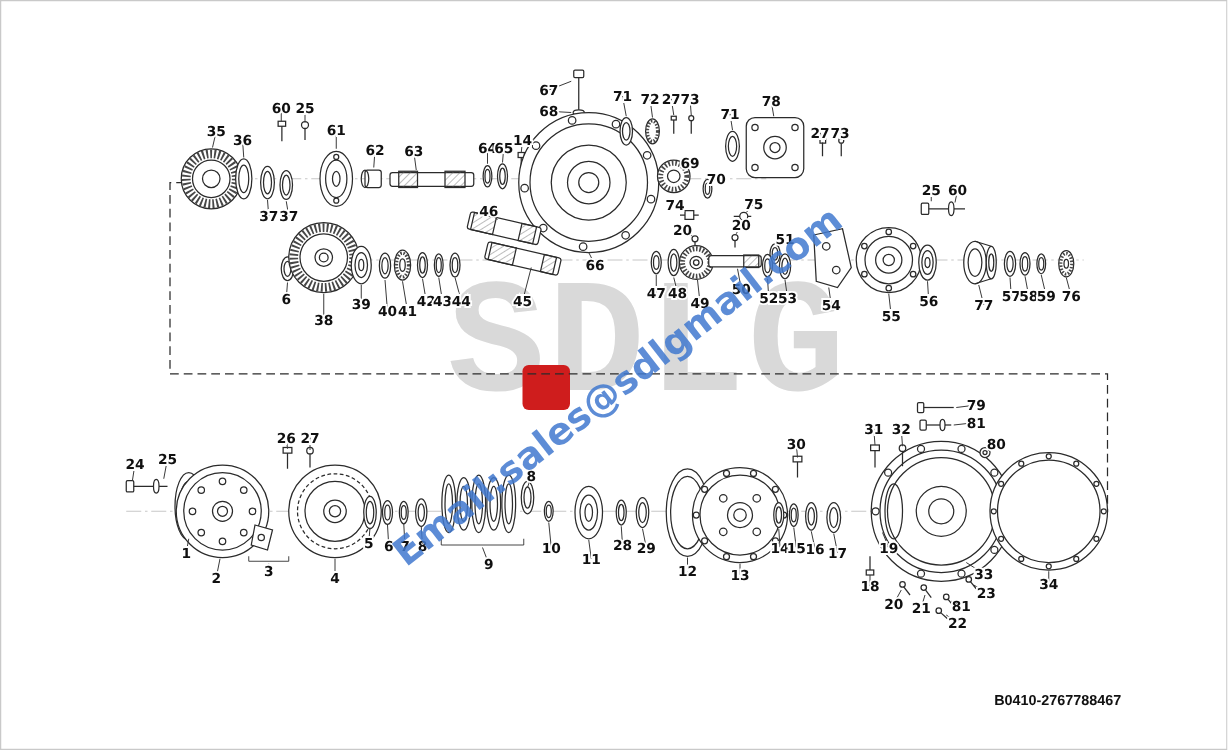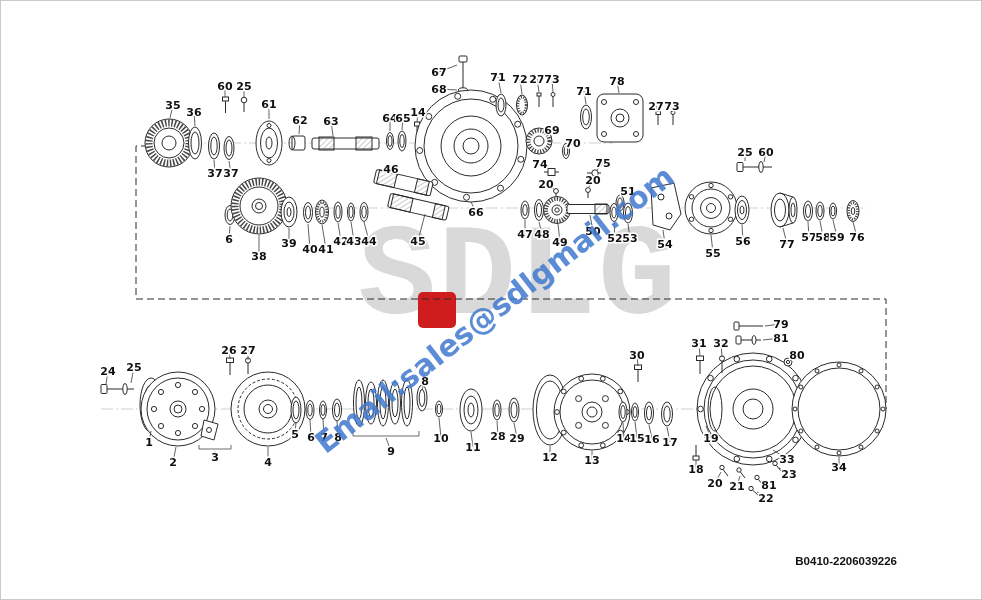--- a/index.html
+++ b/index.html
@@ -673,14 +673,14 @@
         <line x1="788" y1="473" x2="778" y2="467" class="leader"></line>
         <text x="788" y="473" dy="4" class="callout">23</text>
         <line x1="786" y1="458" x2="772" y2="449" class="leader"></line>
         <text x="786" y="458" dy="4" class="callout">33</text>
         <line x1="838" y1="466" x2="838" y2="456" class="leader"></line>
         <text x="838" y="466" dy="4" class="callout">34</text>
       </g>
   </svg>
 
   <div class="wm-email" style="color: rgb(65, 121, 207);">Email:sales@sdlgmail.com</div>
-  <div class="doc-number">B0410-2206039226</div>
+  <div class="doc-number">B0410-2767788467</div>
 </div>
 
 </body></html>

